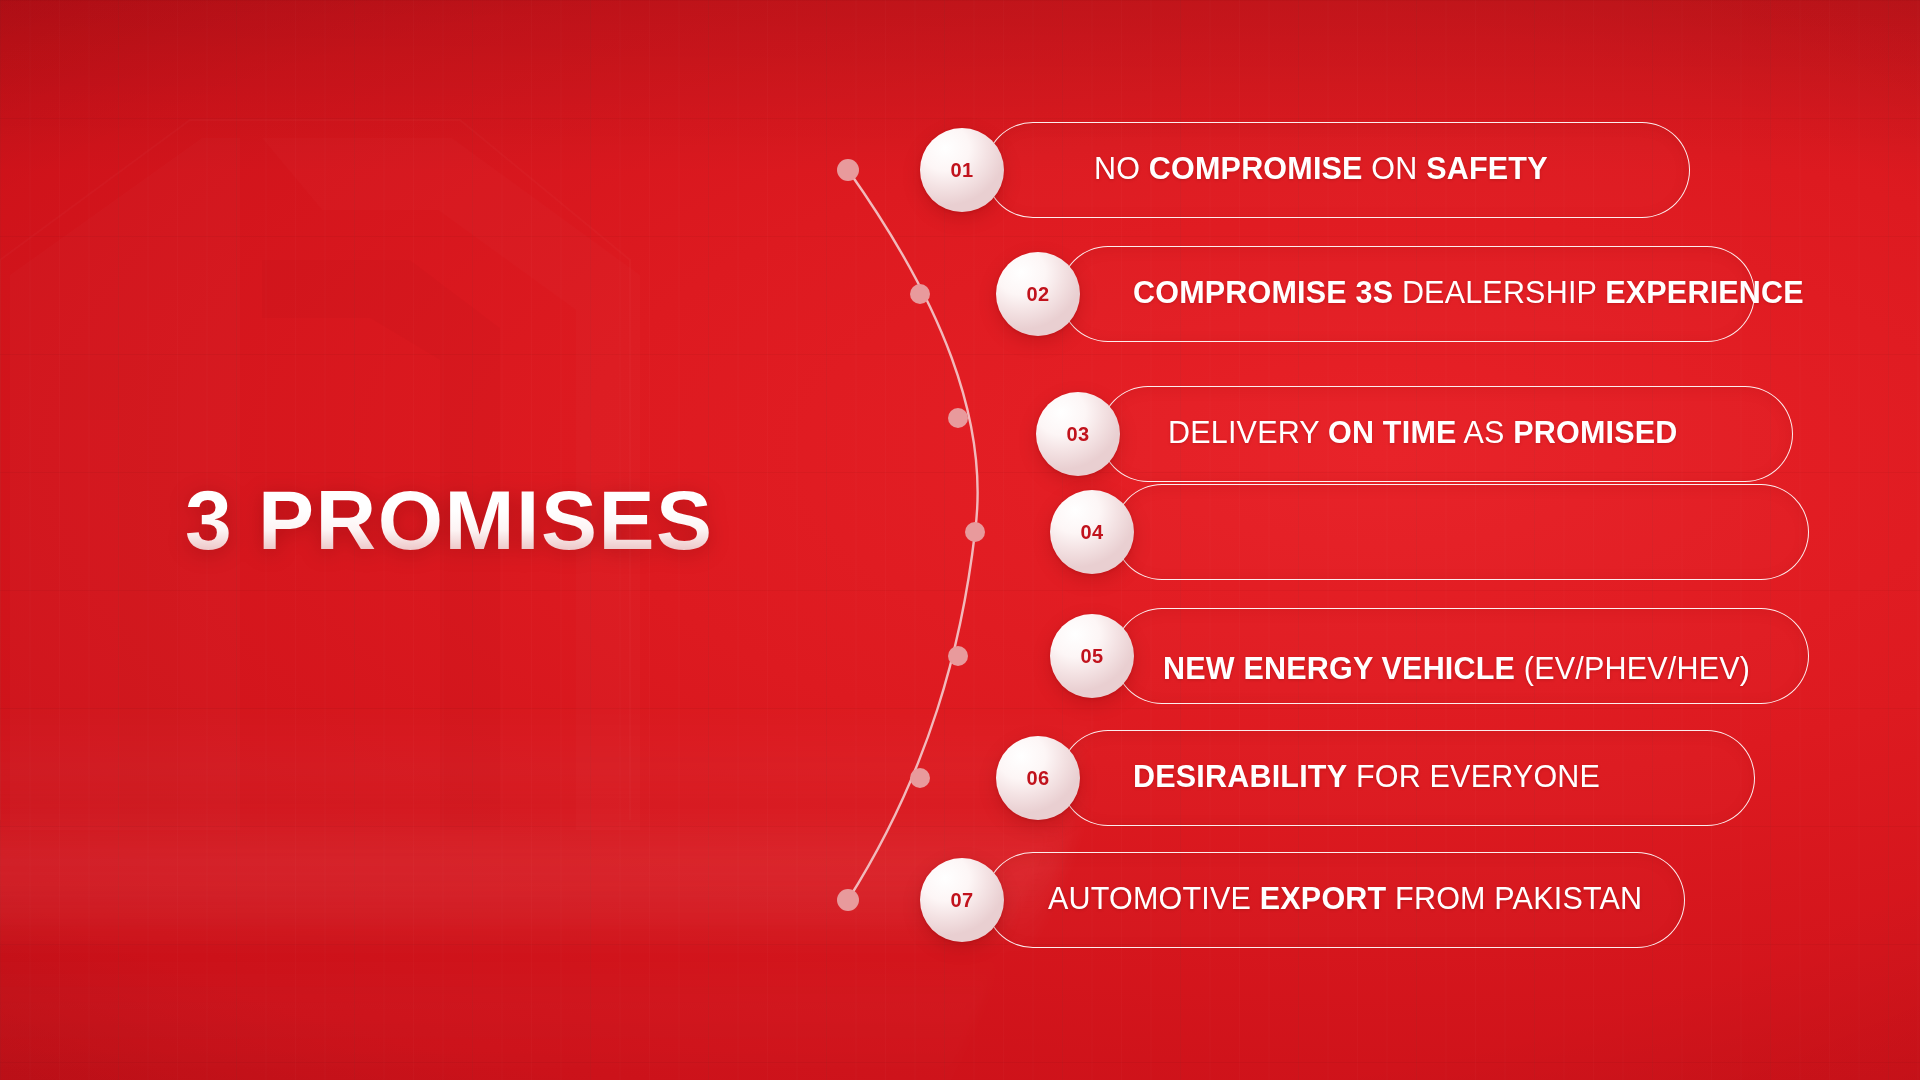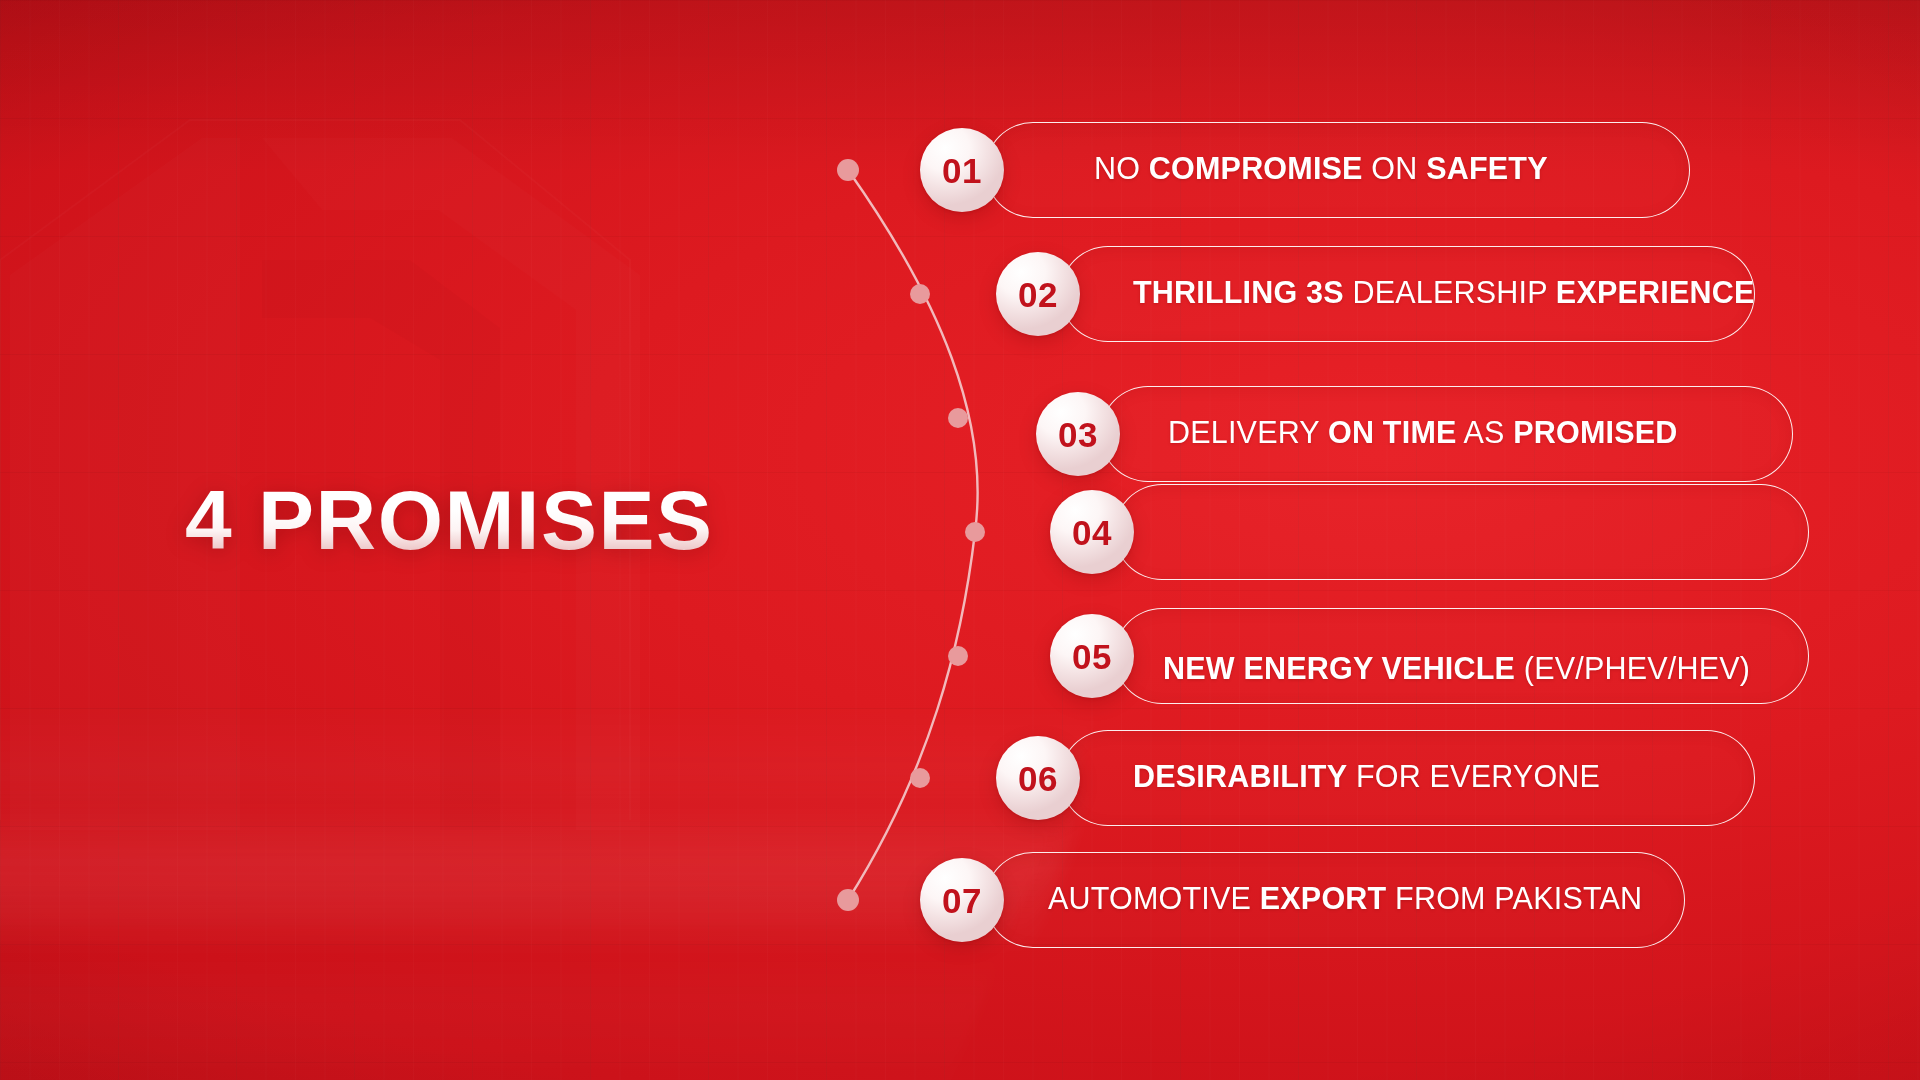--- a/index.html
+++ b/index.html
@@ -122,21 +122,21 @@
     width:84px; height:84px;
     border-radius:50%;
     display:flex; align-items:center; justify-content:center;
     background:
       radial-gradient(72% 68% at 30% 24%, #ffffff 0%, #fdf6f6 40%, #f4e3e4 68%, #e9cfd1 100%);
     box-shadow: 0 6px 18px rgba(110,0,5,.22), 0 1px 3px rgba(110,0,5,.18);
     z-index:3;
   }
   .badge-num {
     color:#c1121c;
-    font-size:35px;
+    font-size:20px;
     font-weight:bold;
     letter-spacing:.5px;
     line-height:1;
   }
   .ptext {
     position:absolute;
     z-index:2;
     white-space:nowrap;
     color:#ffffff;
     font-size:30.5px;
@@ -165,21 +165,21 @@
       <path d="M322 200 L470 200 L560 268 L560 770 L500 770 L500 300 L430 258 L322 258 Z" fill="rgba(0,0,0,0.030)"></path>
       <path d="M120 300 L240 300 L240 770 L180 770 L180 360 L120 360 Z" fill="rgba(0,0,0,0.022)"></path>
     </svg>
   </div>
 
   <div class="streaks2"></div>
   <div class="streaks"></div>
   <div class="bg-layer topdark"></div>
   <div class="bg-layer vignette"></div>
 
-  <div id="title">4 PROMISES</div>
+  <div id="title">3 PROMISES</div>
 
   <svg id="arc" viewBox="0 0 1920 1080" aria-hidden="true">
     <path id="arc-path" fill="none" stroke="#f2c2c4" stroke-width="2.4" stroke-linecap="round" opacity="0.95" d="M848 170 C 940 300, 990 420, 975 532 C 962 644, 930 770, 848 900"></path>
     <g id="arc-dots">
         <circle cx="848" cy="170" r="11" fill="#e89a9c"></circle>
         <circle cx="920" cy="294" r="10" fill="#e89a9c"></circle>
         <circle cx="958" cy="418" r="10" fill="#e89a9c"></circle>
         <circle cx="975" cy="532" r="10" fill="#e89a9c"></circle>
         <circle cx="958" cy="656" r="10" fill="#e89a9c"></circle>
         <circle cx="920" cy="778" r="10" fill="#e89a9c"></circle>
@@ -193,21 +193,21 @@
         <div class="badge" style="left: 920px; top: 6px;">
           <span class="badge-num">01</span>
         </div>
         <div class="ptext" style="left: 1048px; top: 31px; margin-left: 46px;"><span class="n">NO </span><span class="b">COMPROMISE</span><span class="n"> ON </span><span class="b">SAFETY</span></div>
       </div>
       <div class="row" style="left: 0px; top: 246px; width: 1920px;">
         <div class="pill" style="left: 1060px; width: 695px; top: 0px;"></div>
         <div class="badge" style="left: 996px; top: 6px;">
           <span class="badge-num">02</span>
         </div>
-        <div class="ptext" style="left: 1133px; top: 31px;"><span class="b">THRILLING 3S</span><span class="n"> DEALERSHIP </span><span class="b">EXPERIENCE</span></div>
+        <div class="ptext" style="left: 1133px; top: 31px;"><span class="b">COMPROMISE 3S</span><span class="n"> DEALERSHIP </span><span class="b">EXPERIENCE</span></div>
       </div>
       <div class="row" style="left: 0px; top: 386px; width: 1558px; text-decoration: underline;">
         <div class="pill" style="left: 1100px; width: 693px; top: 0px;"></div>
         <div class="badge" style="left: 1036px; top: 6px;">
           <span class="badge-num">03</span>
         </div>
         <div class="ptext" style="left: 1168px; top: 31px;"><span class="n">DELIVERY </span><span class="b">ON TIME</span><span class="n"> AS </span><span class="b">PROMISED</span></div>
       </div>
       <div class="row" style="left: 0px; top: 484px; width: 1920px;">
         <div class="pill" style="left: 1114px; width: 695px; top: 0px;"></div>

